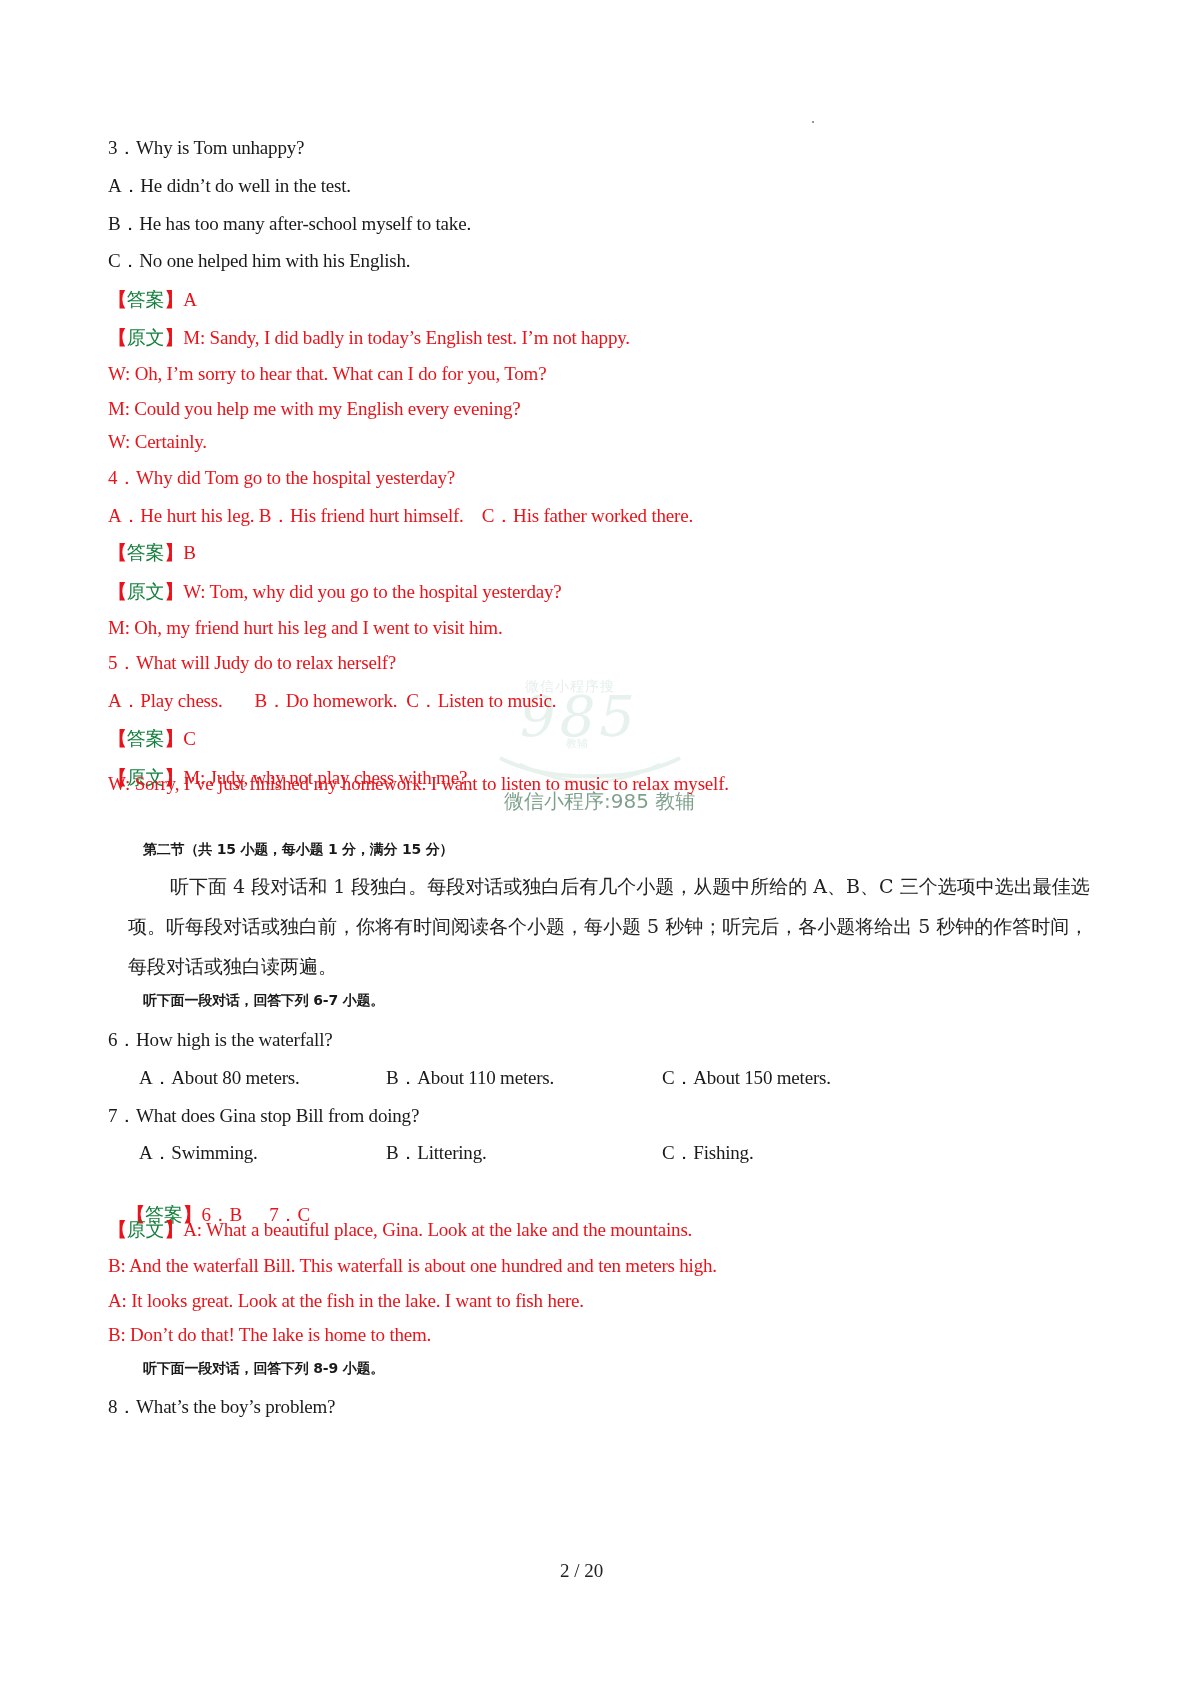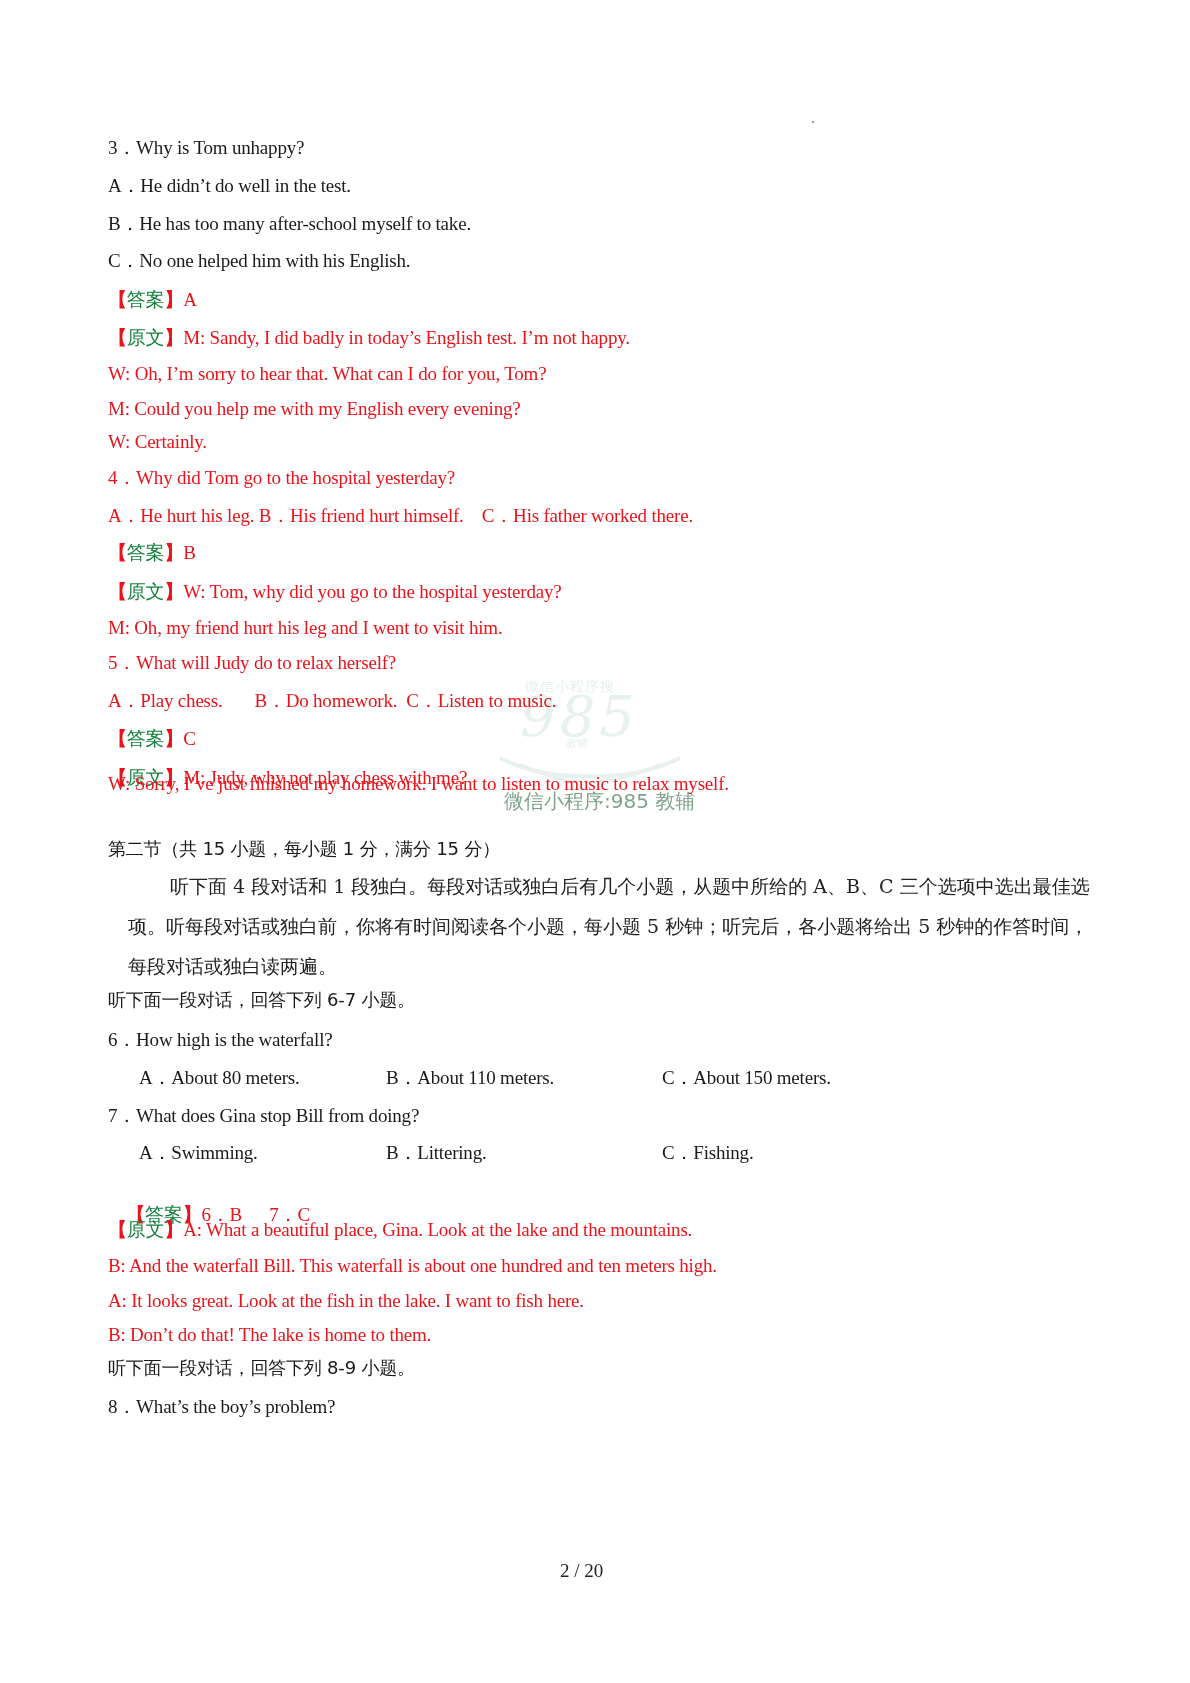--- a/index.html
+++ b/index.html
@@ -25,23 +25,24 @@
     position: absolute;
     left: 108px;
     font-size: 19px;
     line-height: 24px;
     white-space: nowrap;
     letter-spacing: -0.2px;
   }
   .red { color: #e8141b; }
   .black { color: #1a1a1a; }
   .bold {
-    font-weight: normal;
+    font-weight: bold;
     font-family: "DejaVu Sans", "Liberation Sans", sans-serif;
-    font-size: 18px;
+    font-size: 14px;
+    margin-left: 35px;
   }
   .bracket { color: #e8141b; font-weight: bold; }
   .tag-word { color: #15803d; }
   .opt { position: absolute; white-space: nowrap; font-family: Liberation Serif, serif; }
   .para {
     position: absolute;
     left: 108px;
     width: 975px;
     font-size: 19px;
     line-height: 40px;

